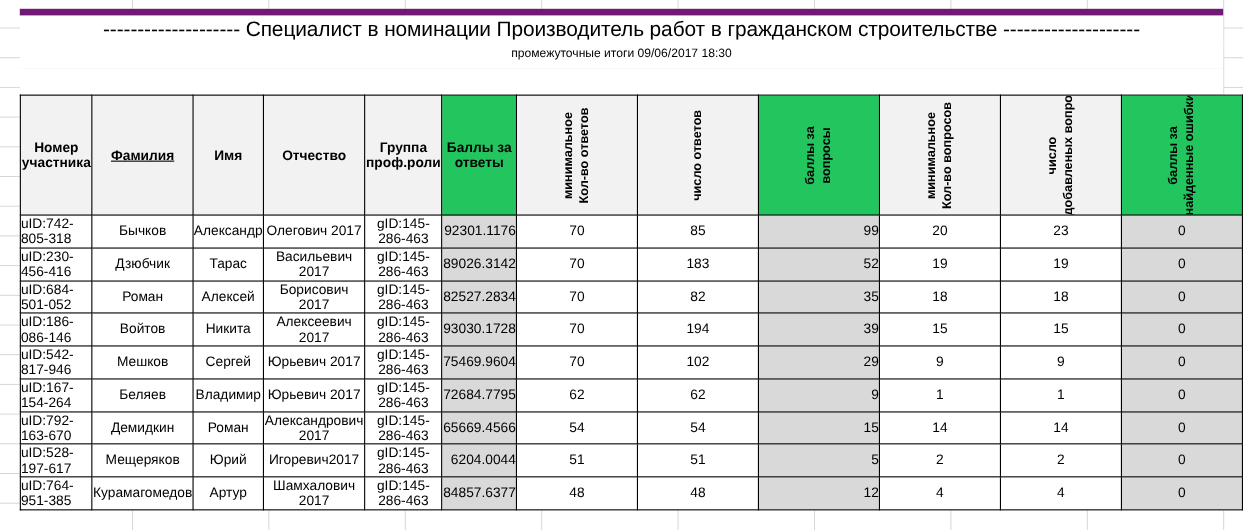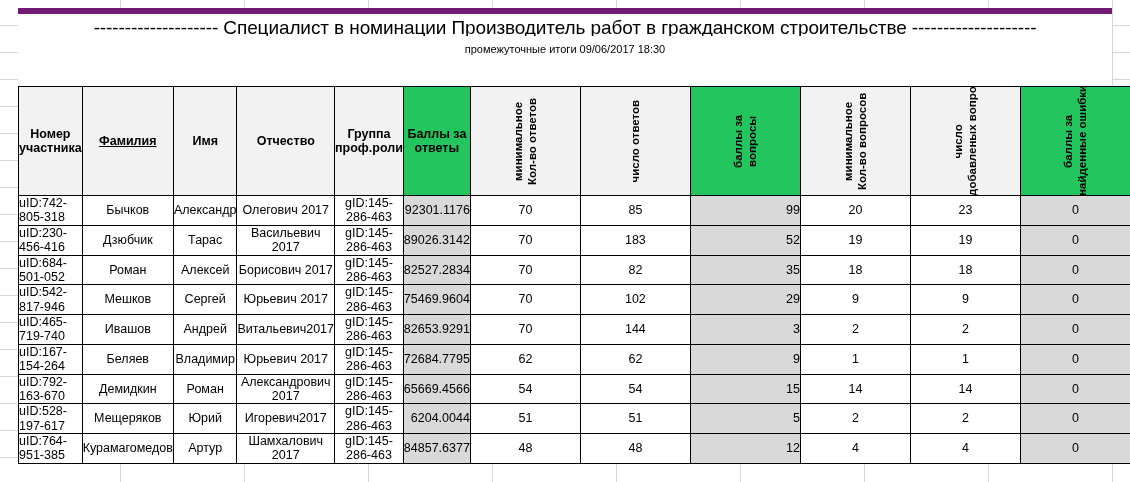--- a/index.html
+++ b/index.html
@@ -261,45 +261,45 @@
           <td class="c">gID:145-286-463</td>
           <td class="r shaded">82527.2834</td>
           <td class="c">70</td>
           <td class="c">82</td>
           <td class="r shaded">35</td>
           <td class="c">18</td>
           <td class="c">18</td>
           <td class="c shaded">0</td>
         </tr>
         <tr>
+          <td class="l">uID:186-086-146</td>
+          <td class="c">Войтов</td>
+          <td class="c">Никита</td>
+          <td class="c">Алексеевич 2017</td>
+          <td class="c">gID:145-286-463</td>
+          <td class="r shaded">93030.1728</td>
+          <td class="c">70</td>
+          <td class="c">194</td>
+          <td class="r shaded">39</td>
+          <td class="c">15</td>
+          <td class="c">15</td>
+          <td class="c shaded">0</td>
+        </tr>
+        <tr>
           <td class="l">uID:542-817-946</td>
           <td class="c">Мешков</td>
           <td class="c">Сергей</td>
           <td class="c">Юрьевич 2017</td>
           <td class="c">gID:145-286-463</td>
           <td class="r shaded">75469.9604</td>
           <td class="c">70</td>
           <td class="c">102</td>
           <td class="r shaded">29</td>
           <td class="c">9</td>
           <td class="c">9</td>
-          <td class="c shaded">0</td>
-        </tr>
-        <tr>
-          <td class="l">uID:465-719-740</td>
-          <td class="c">Ивашов</td>
-          <td class="c">Андрей</td>
-          <td class="c">Витальевич2017</td>
-          <td class="c">gID:145-286-463</td>
-          <td class="r shaded">82653.9291</td>
-          <td class="c">70</td>
-          <td class="c">144</td>
-          <td class="r shaded">3</td>
-          <td class="c">2</td>
-          <td class="c">2</td>
           <td class="c shaded">0</td>
         </tr>
         <tr>
           <td class="l">uID:167-154-264</td>
           <td class="c">Беляев</td>
           <td class="c">Владимир</td>
           <td class="c">Юрьевич 2017</td>
           <td class="c">gID:145-286-463</td>
           <td class="r shaded">72684.7795</td>
           <td class="c">62</td>

